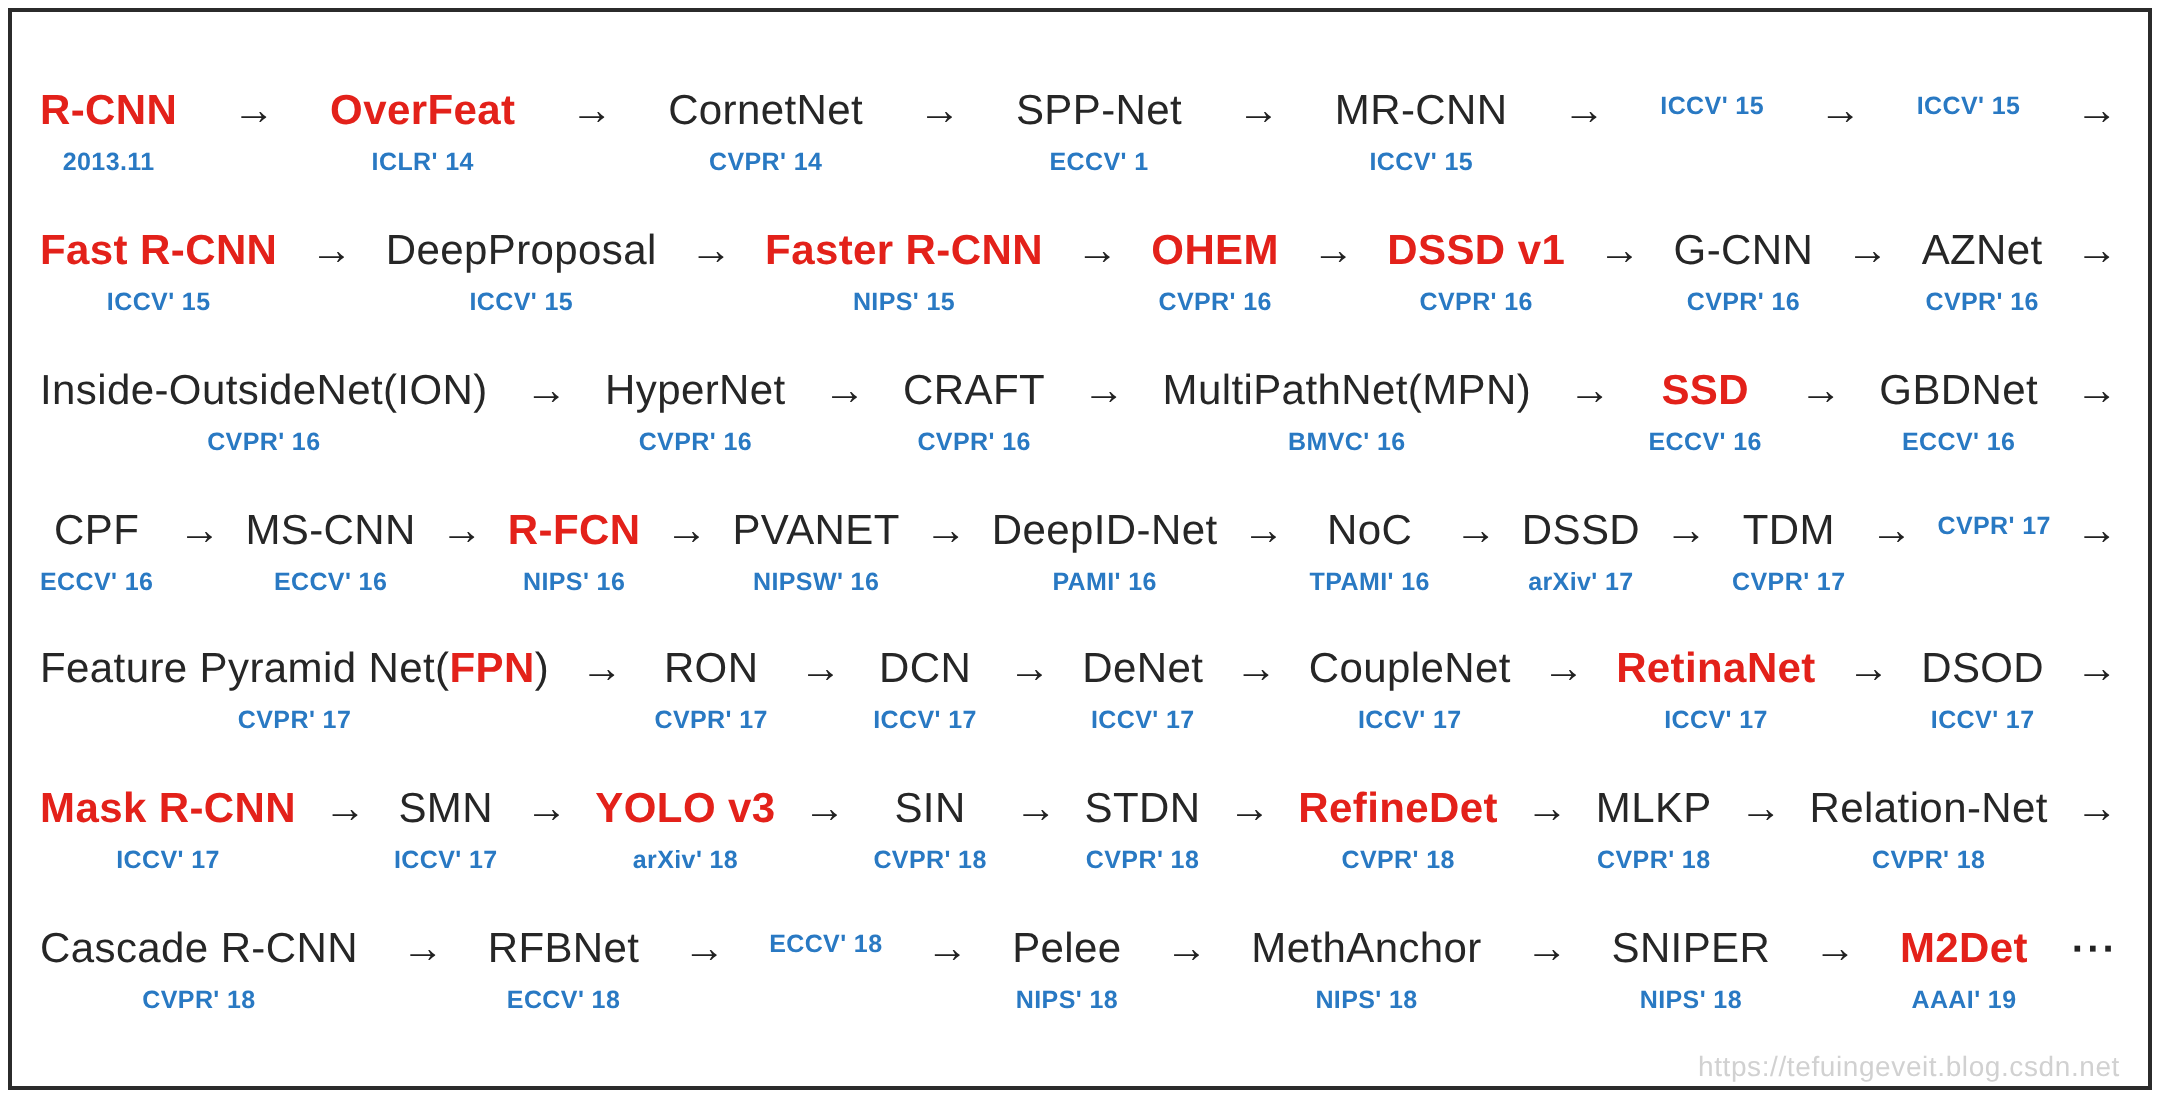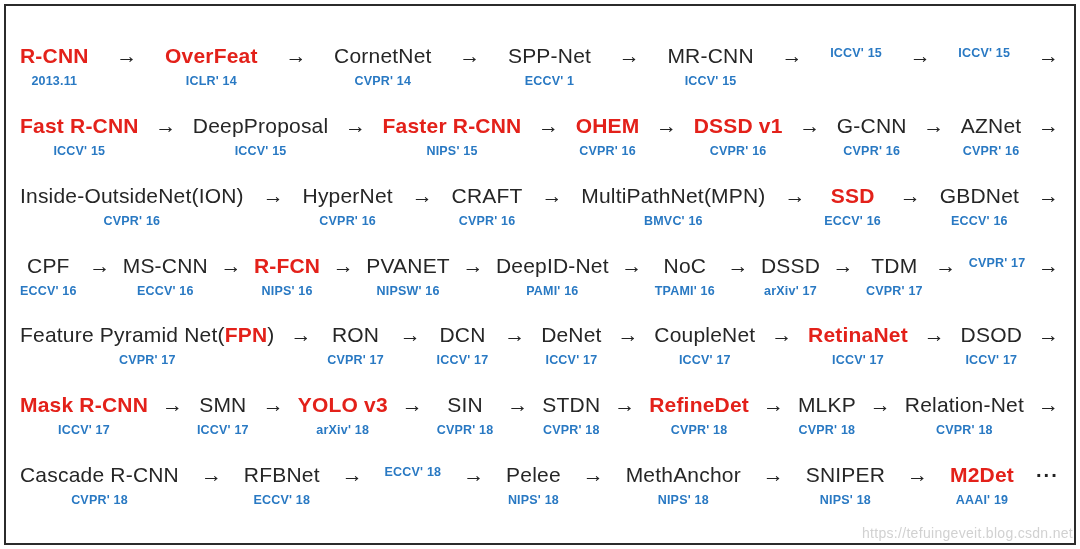--- a/index.html
+++ b/index.html
@@ -33,21 +33,21 @@
     margin-top:4px;letter-spacing:0.2px;
   }
   .arrow{
     font-size:21px;line-height:28px;color:#222222;
     padding:0 1px;flex:0 0 auto;
   }
   .arrow.dots{
     font-weight:700;letter-spacing:1px;font-size:20px;
   }
   .watermark{
-    position:absolute;right:7px;bottom:8px;
+    position:absolute;right:20px;bottom:8px;
     font-size:14px;color:#c9c9c9;opacity:0.85;letter-spacing:0.3px;
     pointer-events:none;
   }
 </style>
 </head>
 <body>
 
 <div class="frame">
 
 <div class="row">

